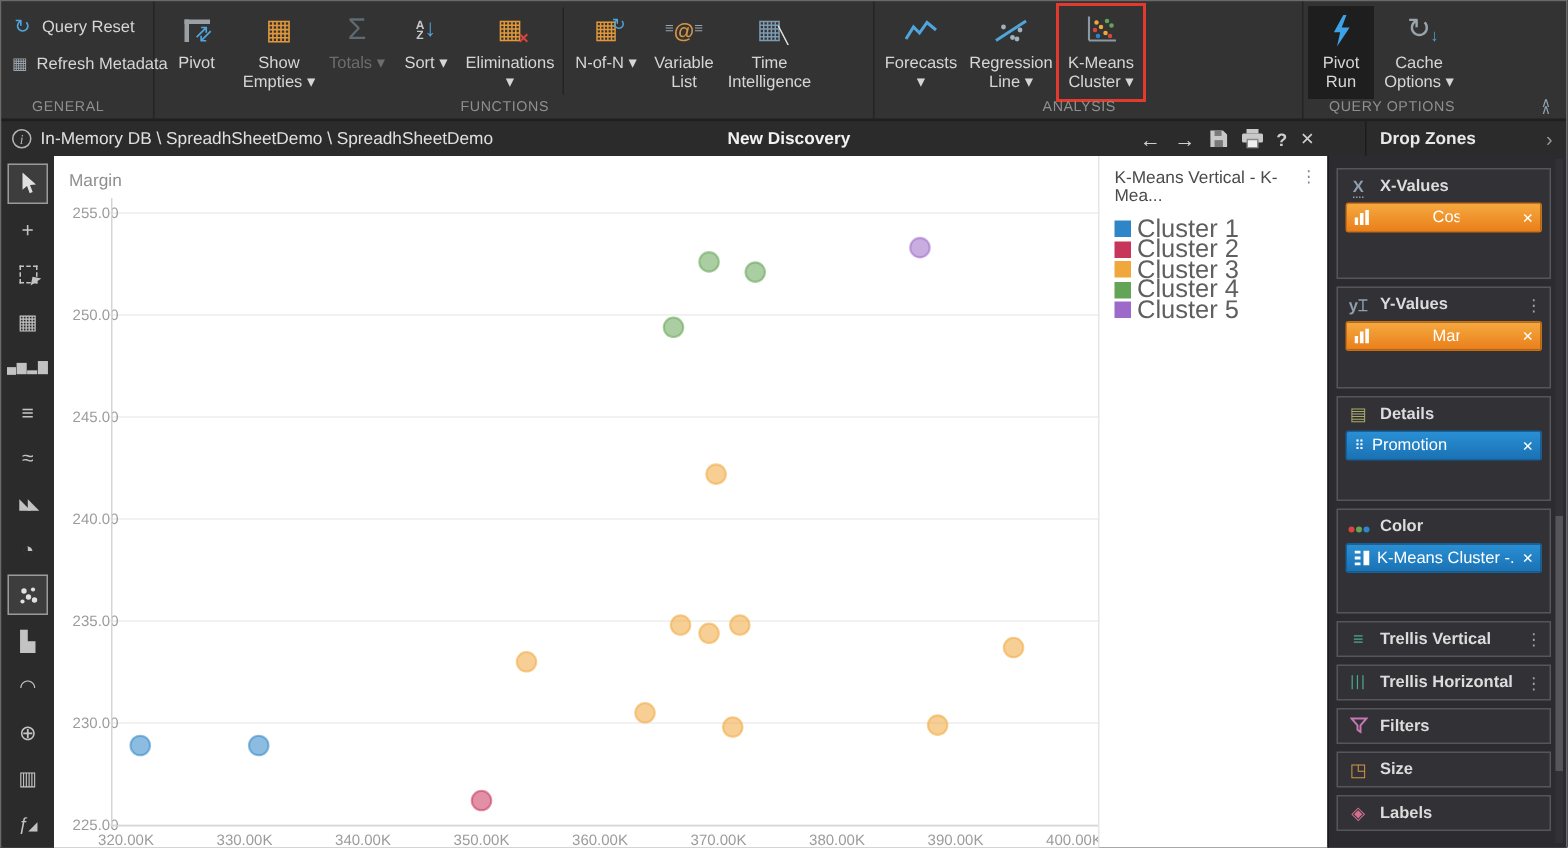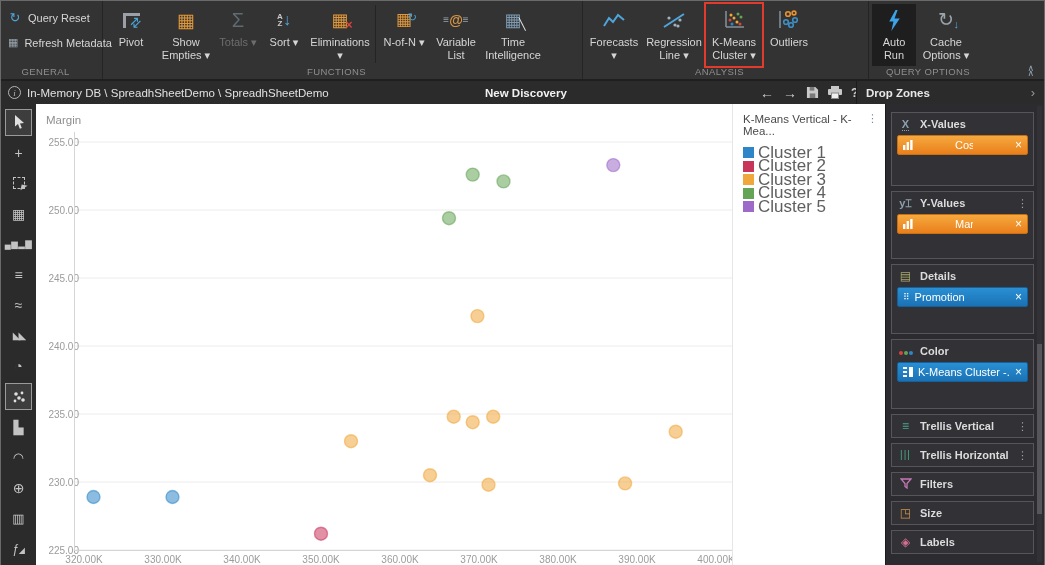--- a/index.html
+++ b/index.html
@@ -35,21 +35,21 @@
   .pivot-box span { position:absolute; right:-1px; bottom:-2px; color:#4ea6dc; font-size:13px; transform:rotate(-45deg); display:block; }
 
   
   .titlebar { position:relative; height:23px; background:#2b2b2b; display:flex; align-items:center; }
   .tb-left { display:flex; align-items:center; gap:6px; padding-left:7px; }
   .info-circ { width:13px; height:13px; border:1px solid #b5b5b5; border-radius:50%; color:#b5b5b5; font-size:9px; font-style:italic; font-family:"Liberation Serif",serif; display:flex; align-items:center; justify-content:center; }
   .crumb { font-size:11.5px; color:#e0e0e0; }
   .tb-title { position:absolute; left:484px; font-size:11.5px; font-weight:bold; color:#f2f2f2; }
   .tb-actions { position:absolute; right:168px; display:flex; align-items:center; gap:9px; }
   .tbico { color:#cfcfcf; font-size:14px; line-height:1; cursor:pointer; display:flex; align-items:center; }
-  .dz-header { position:absolute; right:0; top:0; width:188px; height:23px; background:#2b2b2b; border-left:1px solid #1c1c1c; display:flex; align-items:center; justify-content:space-between; padding:0 9px; }
+  .dz-header { position:absolute; right:0; top:0; width:134px; height:23px; background:#2b2b2b; border-left:1px solid #1c1c1c; display:flex; align-items:center; justify-content:space-between; padding:0 9px; }
   .dz-header .dzh-t { font-size:11.5px; font-weight:bold; color:#e8e8e8; }
   .dz-header .dzh-c { color:#9a9a9a; font-size:13px; cursor:pointer; }
 
   
   .main { display:flex; height:462px; }
   .ltoolbar { width:37px; background:#2b2b2b; display:flex; flex-direction:column; align-items:center; padding-top:5px; }
   .lt-item { width:27px; height:27px; margin-bottom:3.6px; display:flex; align-items:center; justify-content:center; color:#c3c3c3; font-size:13px; cursor:pointer; }
   .lt-item.selected { border:1px solid #9a9a9a; background:#3d3d3d; }
   .lt-dash { width:12px; height:12px; border:1px dashed #c3c3c3; position:relative; }
   .lt-dash i { position:absolute; right:-3px; bottom:-3px; width:0; height:0; border-left:6px solid #c3c3c3; border-bottom:6px solid transparent; transform:rotate(12deg); }
@@ -200,45 +200,32 @@
               <circle cx="7" cy="10" r="1.5" fill="#d8453a"></circle>
               <circle cx="15" cy="4" r="1.5" fill="#64a456"></circle>
               <circle cx="18" cy="7" r="1.5" fill="#64a456"></circle>
               <circle cx="9" cy="14" r="1.5" fill="#2e86c8"></circle>
               <circle cx="14" cy="12" r="1.5" fill="#f0a73c"></circle>
               <circle cx="17" cy="14" r="1.5" fill="#d8453a"></circle>
             </svg>
           </div>
         <div class="rlabel">K-Means Cluster ▾</div>
       </div>
-      <div class="rbtn">
-        <div class="ricon">
-            <svg width="22" height="20" viewBox="0 0 22 20">
-              <line x1="2" y1="1" x2="2" y2="18" stroke="#8a99a4" stroke-width="1.4"></line>
-              <circle cx="10" cy="4" r="2.3" fill="none" stroke="#e8912d" stroke-width="1.6"></circle>
-              <circle cx="16" cy="3" r="1.9" fill="none" stroke="#e8912d" stroke-width="1.6"></circle>
-              <circle cx="8" cy="12" r="2.3" fill="none" stroke="#3d8fc4" stroke-width="1.6"></circle>
-              <circle cx="13" cy="15" r="2.3" fill="none" stroke="#3d8fc4" stroke-width="1.6"></circle>
-              <circle cx="17" cy="10" r="2.3" fill="none" stroke="#3d8fc4" stroke-width="1.6"></circle>
-            </svg>
-          </div>
-        <div class="rlabel">Outliers</div>
-      </div>
       <div class="glabel">ANALYSIS</div>
     </div>
     <div class="vsep"></div>
 
     <div class="rgroup" style="width:130px">
       <div class="rbtn w44 active">
         <div class="ricon">
             <svg width="13" height="21" viewBox="0 0 12 20">
               <path d="M7 0 L1 11 h4 L3 20 L11 8 h-5 L9 0 z" fill="#3da3e8"></path>
             </svg>
           </div>
-        <div class="rlabel">Auto Run</div>
+        <div class="rlabel">Pivot Run</div>
       </div>
       <div class="rbtn w56">
         <div class="ricon">
             <span class="stack"><span class="gicon" style="font-size:19px;">↻</span><span class="ov" style="right:-5px;bottom:0;color:#4ea6dc;font-size:11px;font-weight:bold;">↓</span></span>
           </div>
         <div class="rlabel">Cache Options ▾</div>
       </div>
       <div class="glabel">QUERY OPTIONS</div>
     </div>
 

